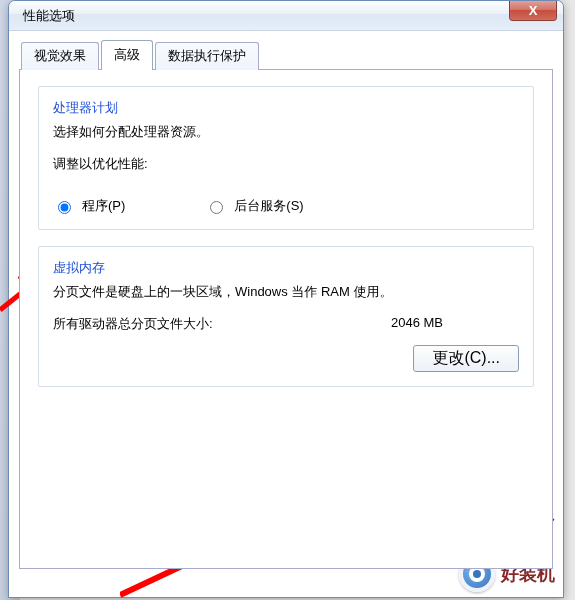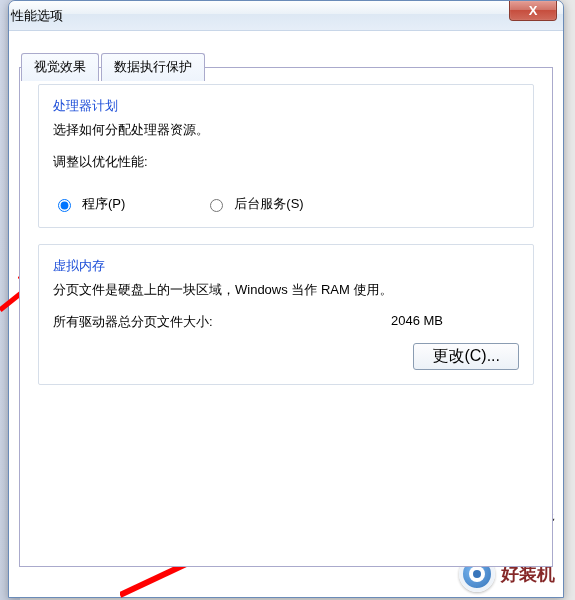--- a/index.html
+++ b/index.html
@@ -32,21 +32,21 @@
     box-shadow: 0 2px 10px rgba(0,0,0,0.3);
   }
   .titlebar {
     height: 30px;
     background: linear-gradient(#fdfefe, #eaf1f8 45%, #dde8f4 46%, #e6eef8);
     border-bottom: 1px solid #c8d6e8;
     border-top-left-radius: 7px;
     border-top-right-radius: 7px;
     display: flex;
     align-items: center;
-    padding-left: 2px;
+    padding-left: 14px;
     position: relative;
   }
   .title-text { font-size: 13px; color: #000; }
   .close-btn {
     position: absolute;
     right: 6px;
     top: 0px;
     width: 48px;
     height: 20px;
     background: linear-gradient(#e49d94, #d1766a 45%, #c64c3c 46%, #cf6a5b);
@@ -77,21 +77,21 @@
   .tab {
     padding: 4px 12px 5px 12px;
     border: 1px solid #aac;
     border-bottom: none;
     background: linear-gradient(#f8fbff, #eef4fc);
     border-top-left-radius: 3px;
     border-top-right-radius: 3px;
     margin-right: 2px;
     font-size: 13px;
     position: relative;
-    top: 14px;
+    top: 1px;
     cursor: default;
   }
   .tab.active {
     background: #fff;
     border-color: #9ab;
     top: 1px;
     padding-top: 5px;
     padding-bottom: 6px;
     z-index: 3;
   }
@@ -223,20 +223,23 @@
     <span class="title-text">性能选项</span>
     <div class="close-btn">
       <span>X</span>
     </div>
   </div>
 
   <div class="client">
     <div class="tabs">
       <div class="tab">
         <span>视觉效果</span>
+      </div>
+      <div class="tab active">
+        <span>高级</span>
       </div>
       <div class="tab">
         <span>数据执行保护</span>
       </div>
     </div>
 
     <div class="tabpanel">
 
       <div class="group">
         <div class="group-caption">处理器计划</div>

